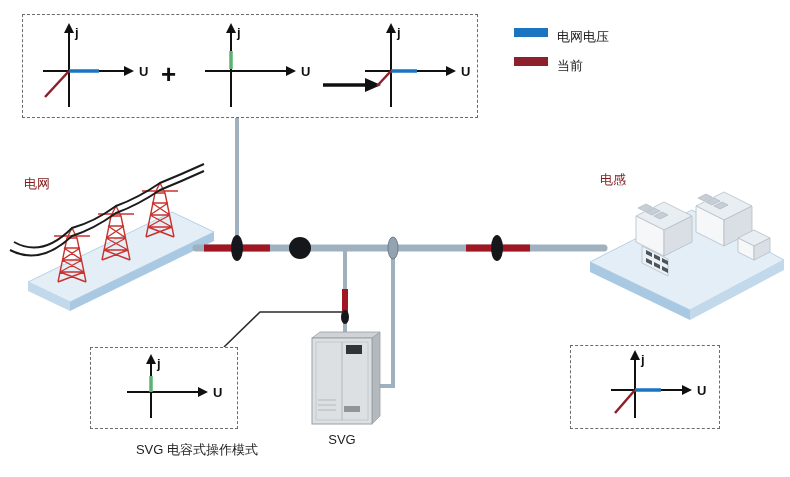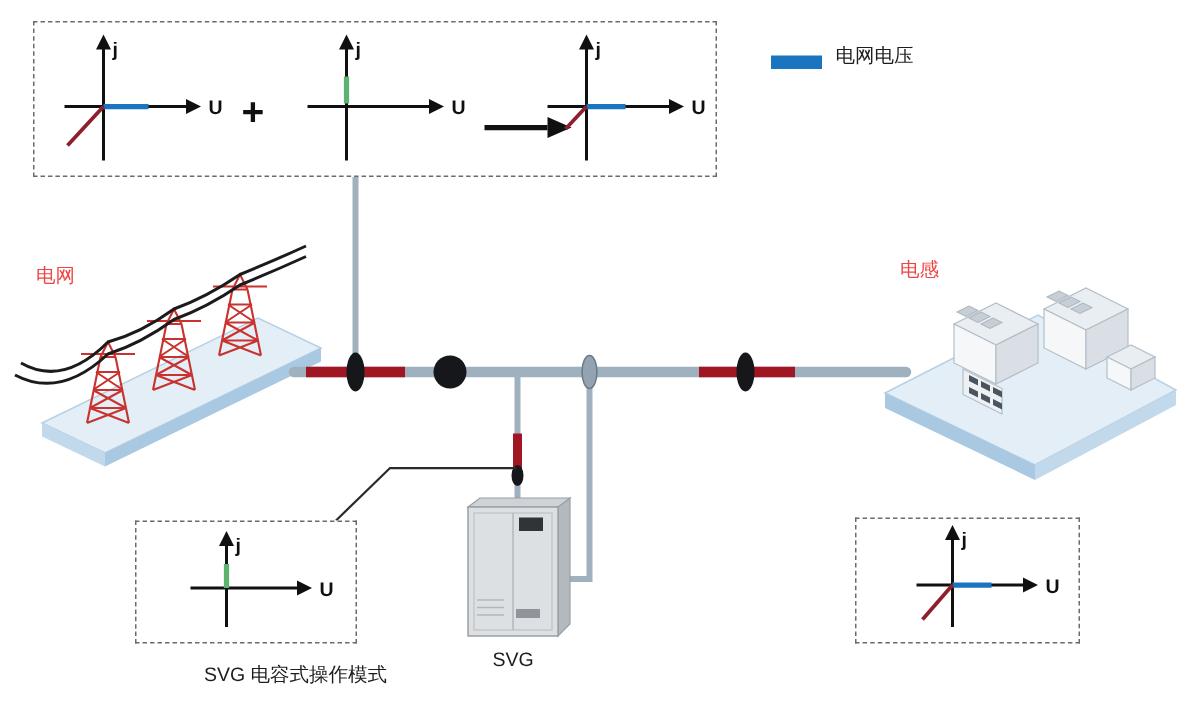--- a/index.html
+++ b/index.html
@@ -4,25 +4,25 @@
 <style>
   html,body{margin:0;padding:0;background:#fff;}
   .stage{position:relative;width:790px;height:477px;background:#ffffff;overflow:hidden;
          font-family:"Liberation Sans","DejaVu Sans",sans-serif;color:#222;}
   .canvas{position:absolute;left:0;top:0;}
   .dashed-box{position:absolute;border:1px dashed #6b6b6b;background:#fff;box-sizing:border-box;}
   .phasor-panel{left:22px;top:14px;width:456px;height:104px;}
   .box-cap{left:90px;top:347px;width:148px;height:82px;}
   .box-ind{left:570px;top:345px;width:150px;height:84px;}
   .abs{position:absolute;}
-  .lbl{position:absolute;font-size:13px;color:#ef4444;line-height:1.2;}
+  .lbl{position:absolute;font-size:13px;color:#7f1d1d;line-height:1.2;}
   .caption{position:absolute;font-size:13px;color:#1d1d1d;text-align:center;}
   .plus{position:absolute;left:138px;top:44px;font-size:26px;font-weight:bold;color:#101010;}
   .legend{position:absolute;left:498px;top:28px;display:flex;flex-direction:column;gap:11px;}
-  .legend-row{display:flex;align-items:flex-end;gap:9px;padding-left:16px;}
+  .legend-row{display:flex;align-items:flex-start;gap:9px;padding-left:16px;}
   .swatch{width:34px;height:9px;display:inline-block;}
   .swatch-blue{background:#1b74c0;}
   .swatch-red{background:#8e1f2c;}
   .swatch-green{background:#5cb270;}
   .legend-label{font-size:13px;color:#1d1d1d;}
   svg text{font-family:"Liberation Sans","DejaVu Sans",sans-serif;}
   .axis-label{font-size:13px;font-weight:600;fill:#101010;}
 </style>
 </head>
 <body>
@@ -166,20 +166,24 @@
       <text class="axis-label" x="48" y="16">j</text>
       <text class="axis-label" x="112" y="55">U</text>
     </svg>
   </div>
 
   <div class="legend">
     <div class="legend-row">
       <span class="swatch swatch-blue"></span>
       <span class="legend-label">电网电压</span>
     </div>
+    <div class="legend-row">
+      <span class="swatch swatch-red"></span>
+      <span class="legend-label">当前</span>
+    </div>
   </div>
 
   <div class="lbl" style="left:24px;top:176px;">电网</div>
   <div class="lbl" style="left:600px;top:172px;text-align:right;">电感</div>
   <div class="caption" style="left:314px;top:432px;width:56px;">SVG</div>
 
   <div class="dashed-box box-cap">
     <svg width="148" height="82">
       <line x1="60" y1="12" x2="60" y2="70" stroke="#101010" stroke-width="2"></line>
       <polygon points="55,16 60,6 65,16" fill="#101010"></polygon>

